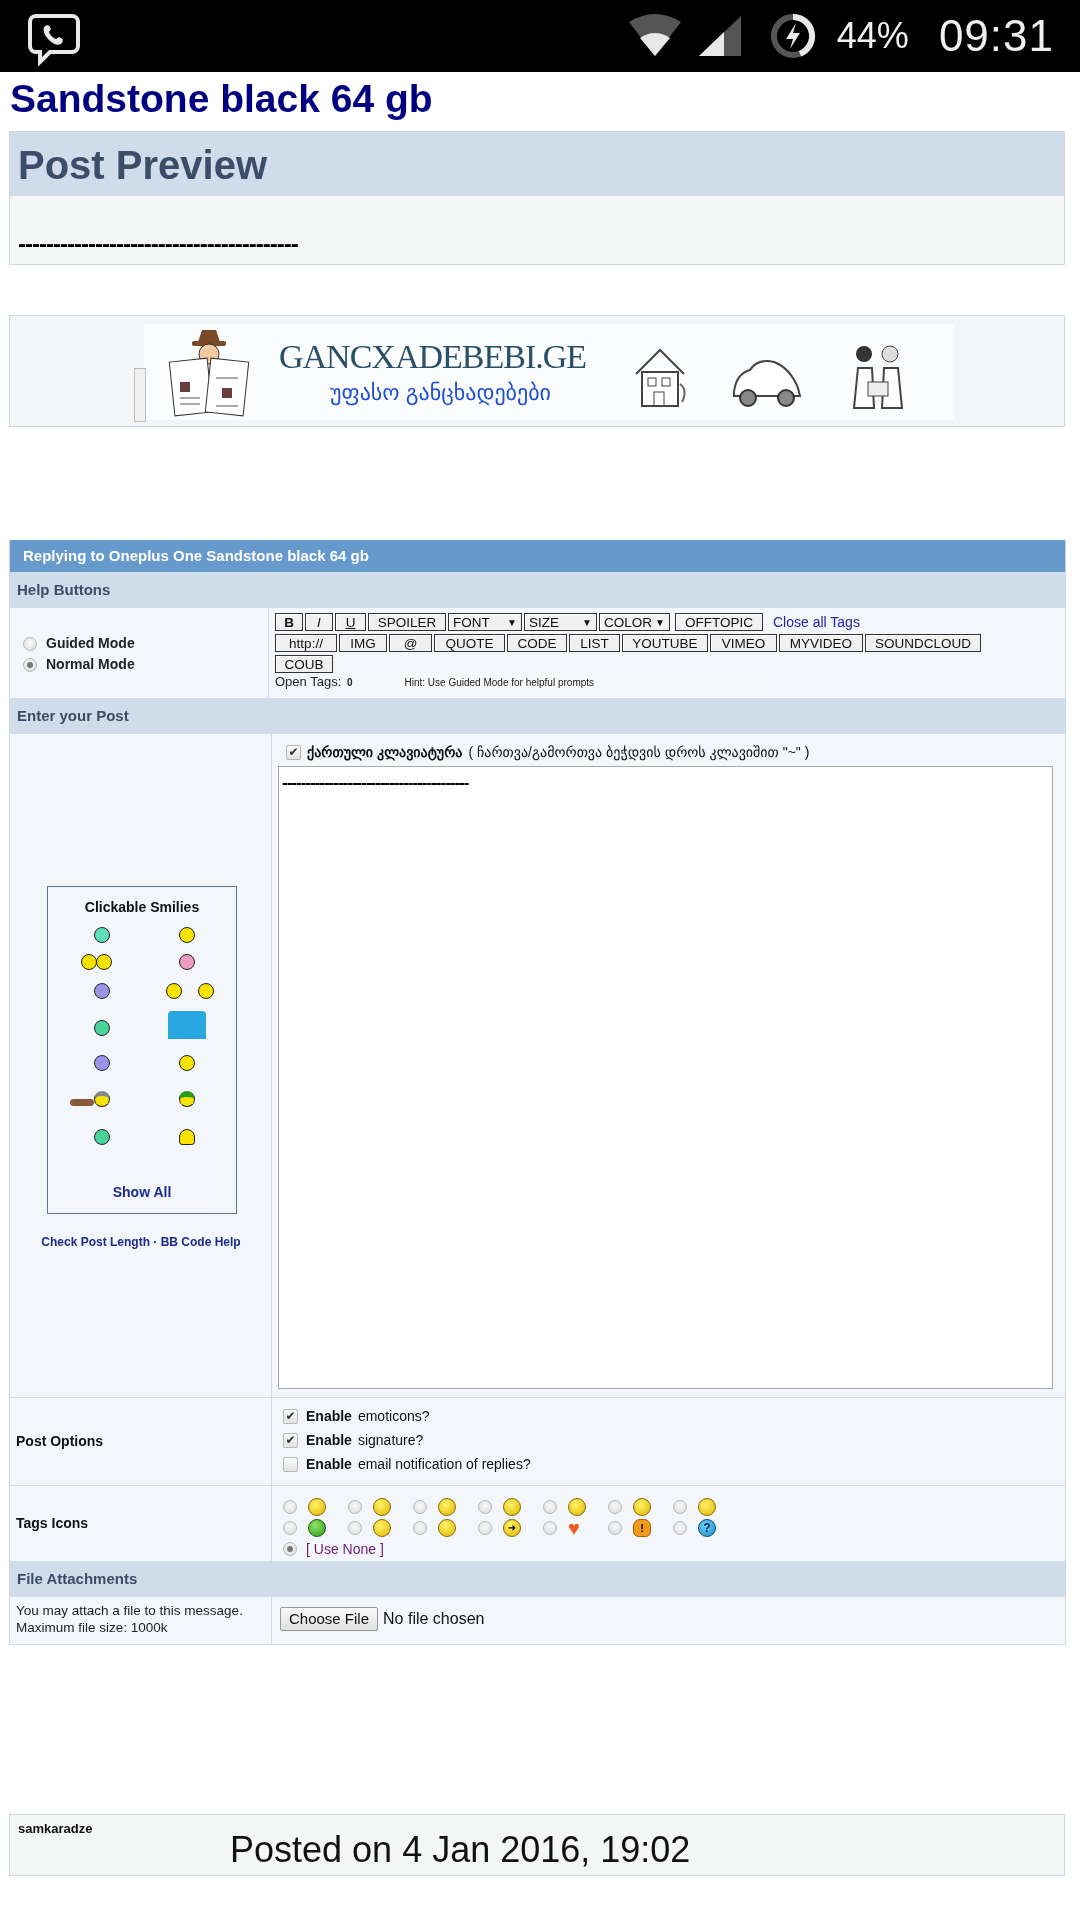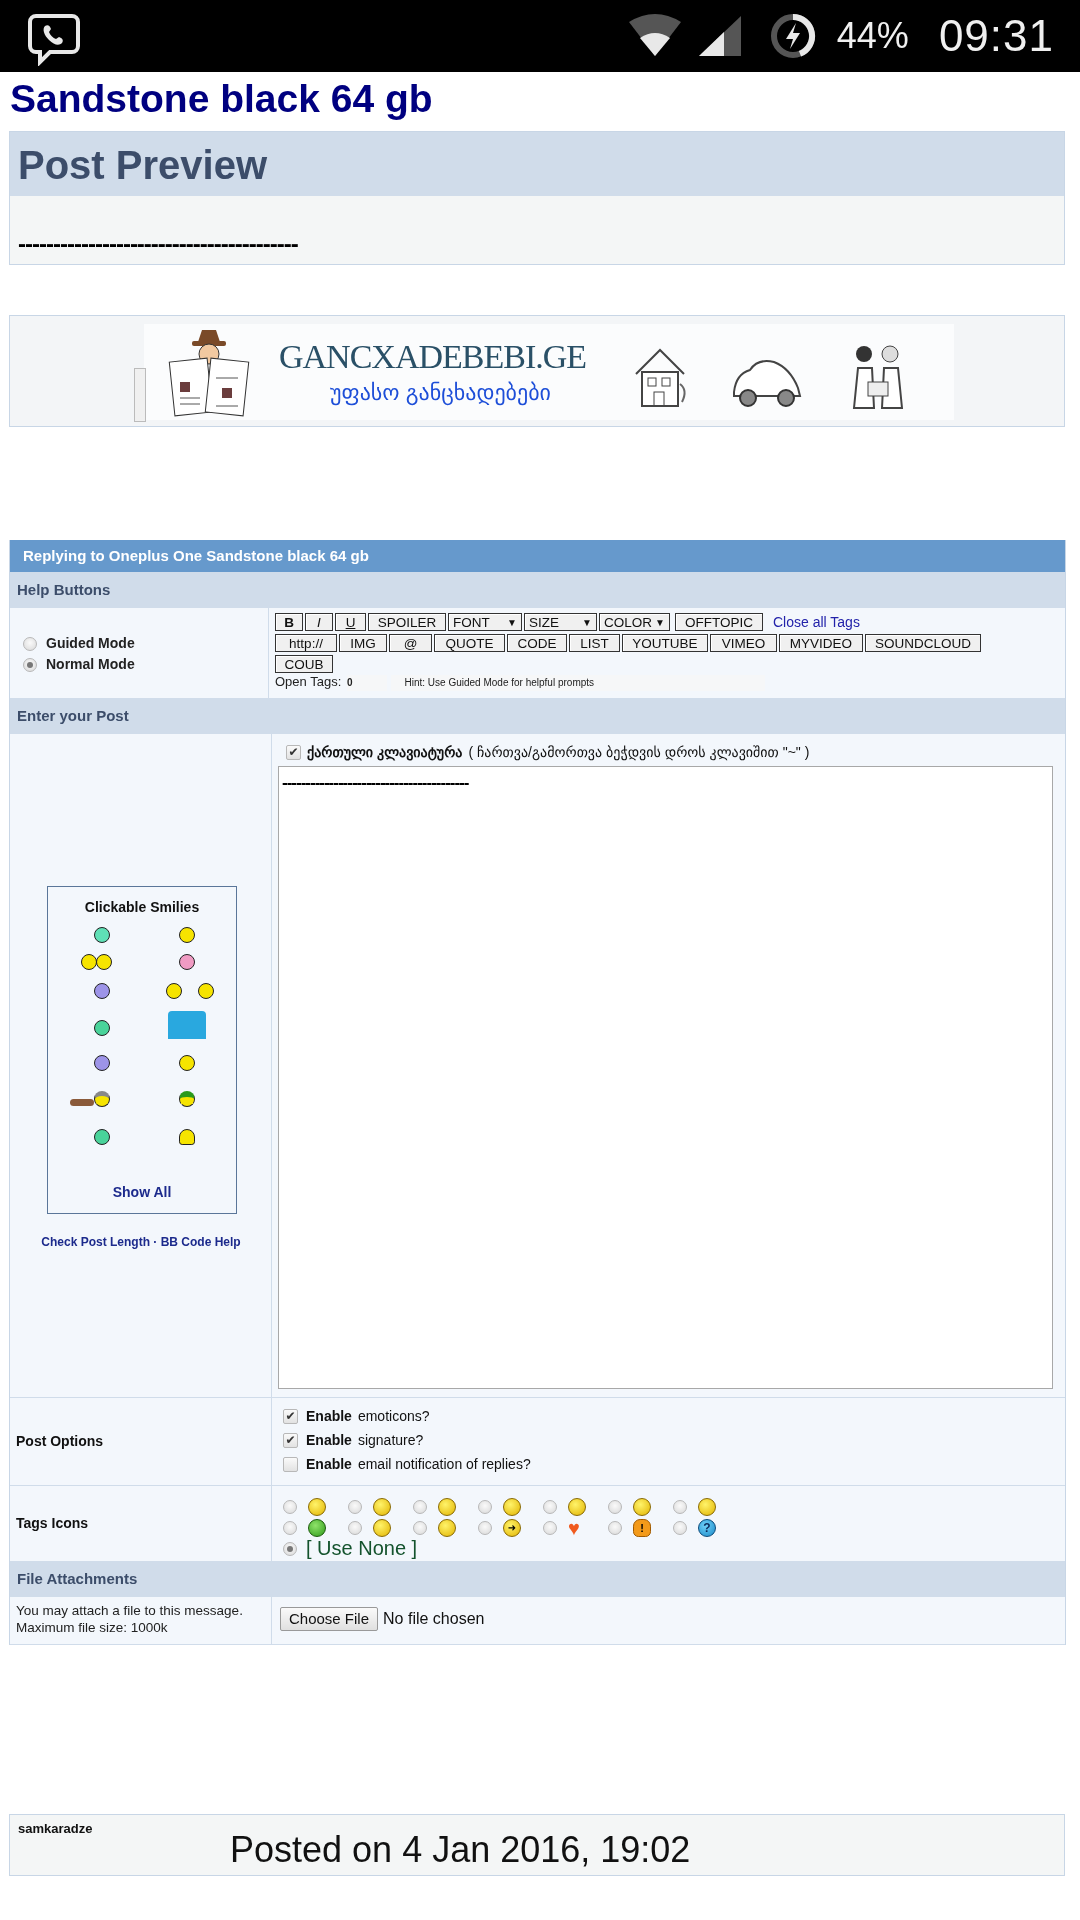--- a/index.html
+++ b/index.html
@@ -311,21 +311,21 @@
             <span class="radio"></span>
             <span class="pi" style="background:#f39a1a;border-color:#a05a00;border-radius:40% 40% 30% 30%;font-size:11px;line-height:16px;text-align:center;font-weight:bold">!</span>
           </span>
         <span class="cell">
             <span class="radio"></span>
             <span class="pi" style="background:radial-gradient(circle at 40% 35%,#6fd0f8,#1a8ac8);border-color:#0a4a7a;font-size:12px;line-height:16px;text-align:center;font-weight:bold;color:#0a2a5a">?</span>
           </span>
       </div>
       <div class="line" style="gap:9px">
         <span class="radio on"></span>
-        <span style="font-size:20px;color:#14532d">[ Use None ]</span>
+        <span style="font-size:14px;color:#701a75">[ Use None ]</span>
       </div>
     </div>
   </div>
 
   <div class="row cat">File Attachments</div>
 
   <div class="row split" style="height:47px">
     <div class="lc">
       <div class="fileinfo">
         <div>You may attach a file to this message.</div>

